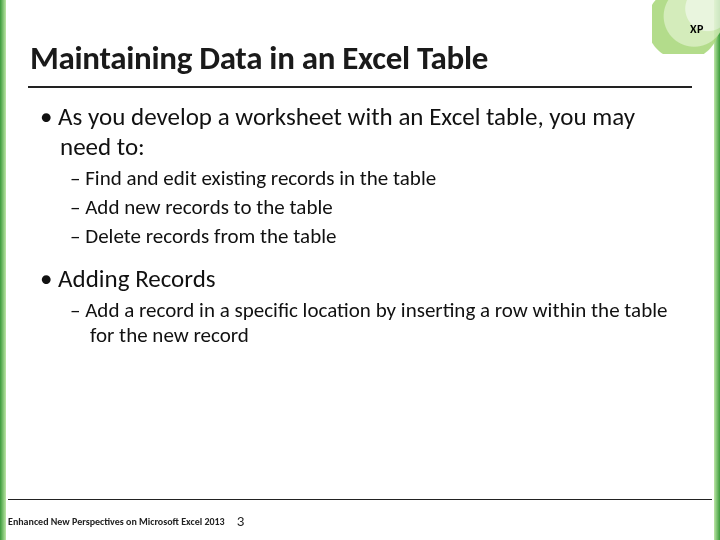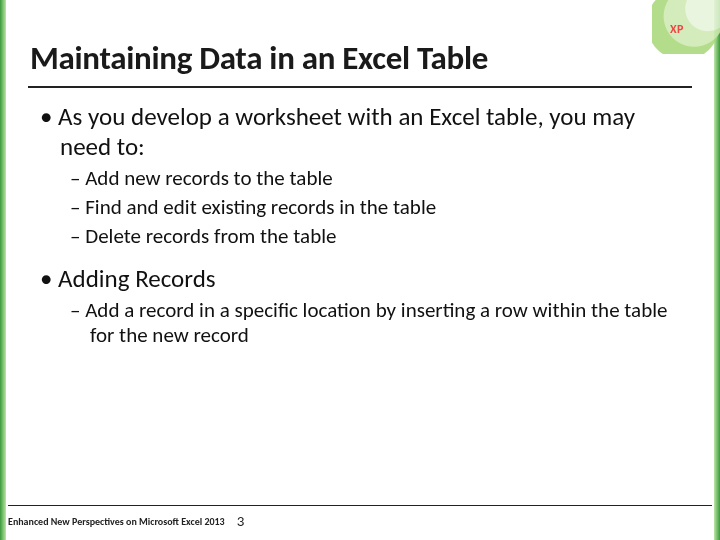--- a/index.html
+++ b/index.html
@@ -32,48 +32,48 @@
   }
   .body { padding: 0 18px 0 16px; color: #111; }
   .b1 { font-size: 25px; line-height: 1.2; margin-left: 20px; text-indent: -20px; }
   .b1::before { content: "• "; }
   .b2 { font-size: 25px; line-height: 1.2; margin-left: 20px; text-indent: -20px; margin-top: 14px; margin-bottom: 2px; }
   .b2::before { content: "• "; }
   .d1 { font-size: 21px; line-height: 1.2; margin-left: 50px; text-indent: -20px; margin-top: 4px; }
   .d1::before { content: "\2013  "; }
   .footer {
     position: absolute; left: 8px; right: 8px; bottom: 10px;
-    border-top: 1px solid #222; padding-top: 6px;
+    border-top: 1px solid #222; padding-top: 12px;
     display: flex; align-items: center; gap: 12px;
   }
   .fleft { font-size: 10px; font-weight: 700; color: #222; white-space: nowrap; flex: 0 0 auto; }
   .fmid  { font-size: 7.4px; color: #333; line-height: 1.25; flex: 1 1 auto; }
   .fright{ font-size: 15px; color: #222; flex: 0 0 auto; padding-right: 4px; }
   .xp {
-    position: absolute; top: 22px; right: 36px;
-    font-size: 12px; font-weight: 700; color: #ef4444;
+    position: absolute; top: 22px; right: 16px;
+    font-size: 12px; font-weight: 700; color: #000000;
     letter-spacing: 0.5px;
   }
 </style>
 </head>
 <body>
 
 <div class="slide">
   <div class="edge-l"></div>
   <div class="edge-r"></div>
   <div class="corner"></div>
   <div class="xp">XP</div>
 
   <div class="title">Maintaining Data in an Excel Table</div>
   <div class="rule"></div>
 
   <div class="body">
     <div class="b1">As you develop a worksheet with an Excel table, you may need to:</div>
+    <div class="d1">Find and edit existing records in the table</div>
     <div class="d1">Add new records to the table</div>
-    <div class="d1">Find and edit existing records in the table</div>
     <div class="d1">Delete records from the table</div>
 
     <div class="b2">Adding Records</div>
     <div class="d1">Add a record in a specific location by inserting a row within the table for the new record</div>
   </div>
 
   <div class="footer">
     <div class="fleft">Enhanced New Perspectives on Microsoft Excel 2013</div>
     <div class="fright">3</div>
   </div>

